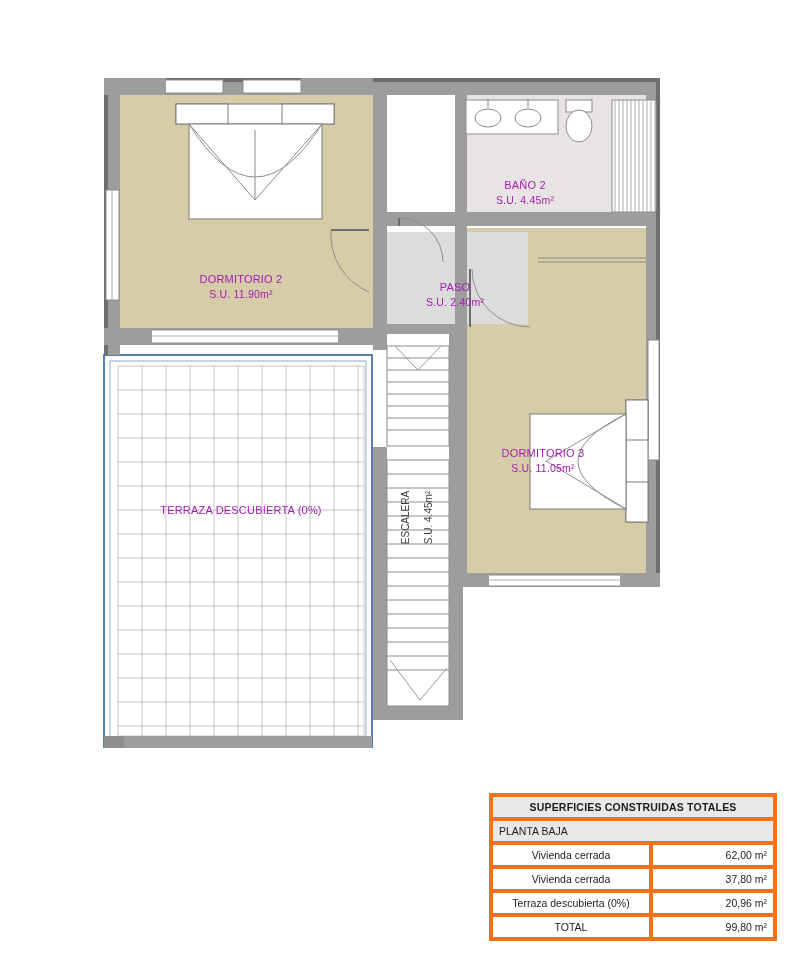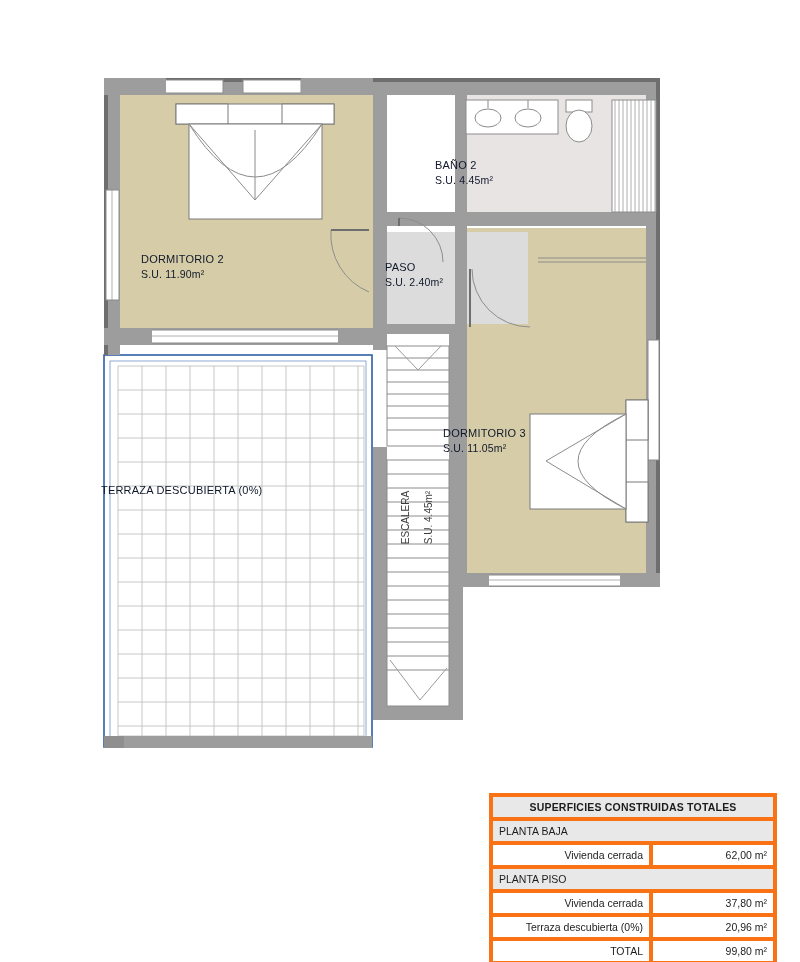--- a/index.html
+++ b/index.html
@@ -16,26 +16,27 @@
     overflow: hidden;
   }
   #plan {
     position: absolute;
     left: 0; top: 0;
     width: 800px;
     height: 962px;
   }
   .room-label {
     position: absolute;
-    text-align: left;
+    text-align: center;
     font-family: "Liberation Sans", sans-serif;
-    color: #0f172a;
+    color: #a21caf;
     line-height: 1.35;
     white-space: nowrap;
     letter-spacing: 0.2px;
+    margin-top: 20px;
   }
   .room-label .ln1 { display: block; font-size: 11px; }
   .room-label .ln2 { display: block; font-size: 10.5px; }
   .vert {
     position: absolute;
     transform-origin: 50% 50%;
     font-size: 10px;
     color: #3a3a3a;
     white-space: nowrap;
   }
@@ -66,21 +67,21 @@
   }
   #table .section-row td {
     background: #e8e8e8;
     font-weight: normal;
     margin-left: 21px;
   }
   #table .val {
     text-align: right;
     width: 108px;
   }
-  #table .lbl { text-align: right; }
+  #table .lbl { text-align: center; }
 </style>
 </head>
 <body>
 
 <svg id="plan" viewBox="0 0 800 962" xmlns="http://www.w3.org/2000/svg">
 
   <rect x="120" y="95" width="253" height="233" fill="#d6cda8"></rect>
 
   <rect x="464" y="95" width="196" height="124" fill="#e9e4e4"></rect>
 
@@ -329,23 +330,20 @@
     <tr class="title-row">
       <td colspan="2">SUPERFICIES CONSTRUIDAS TOTALES</td>
     </tr>
     <tr class="section-row">
       <td colspan="2">PLANTA BAJA</td>
     </tr>
     <tr>
       <td class="lbl">Vivienda cerrada</td>
       <td class="val">62,00 m²</td>
     </tr>
-    <tr class="section-row">
-      <td colspan="2">PLANTA PISO</td>
-    </tr>
     <tr>
       <td class="lbl">Vivienda cerrada</td>
       <td class="val">37,80 m²</td>
     </tr>
     <tr>
       <td class="lbl">Terraza descubierta (0%)</td>
       <td class="val">20,96 m²</td>
     </tr>
     <tr>
       <td class="lbl">TOTAL</td>

